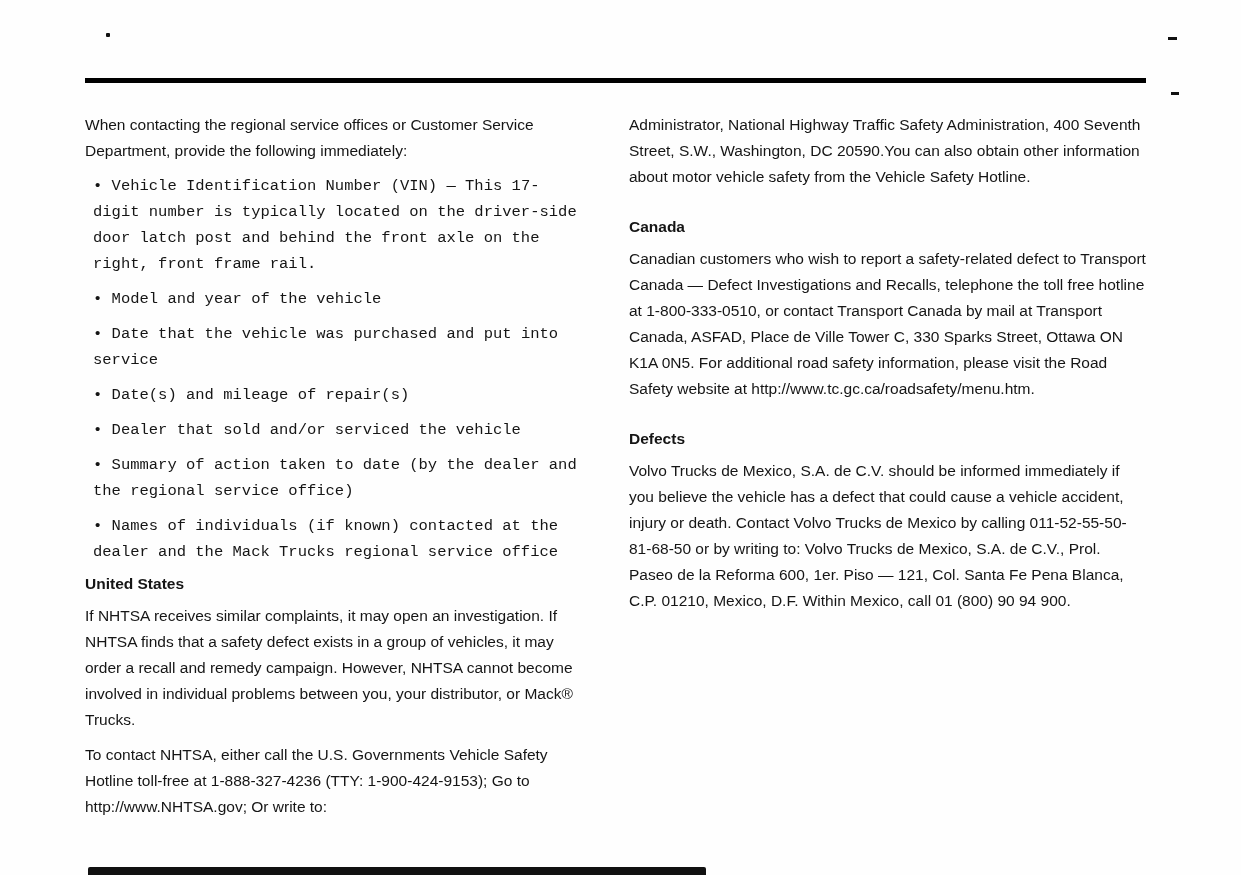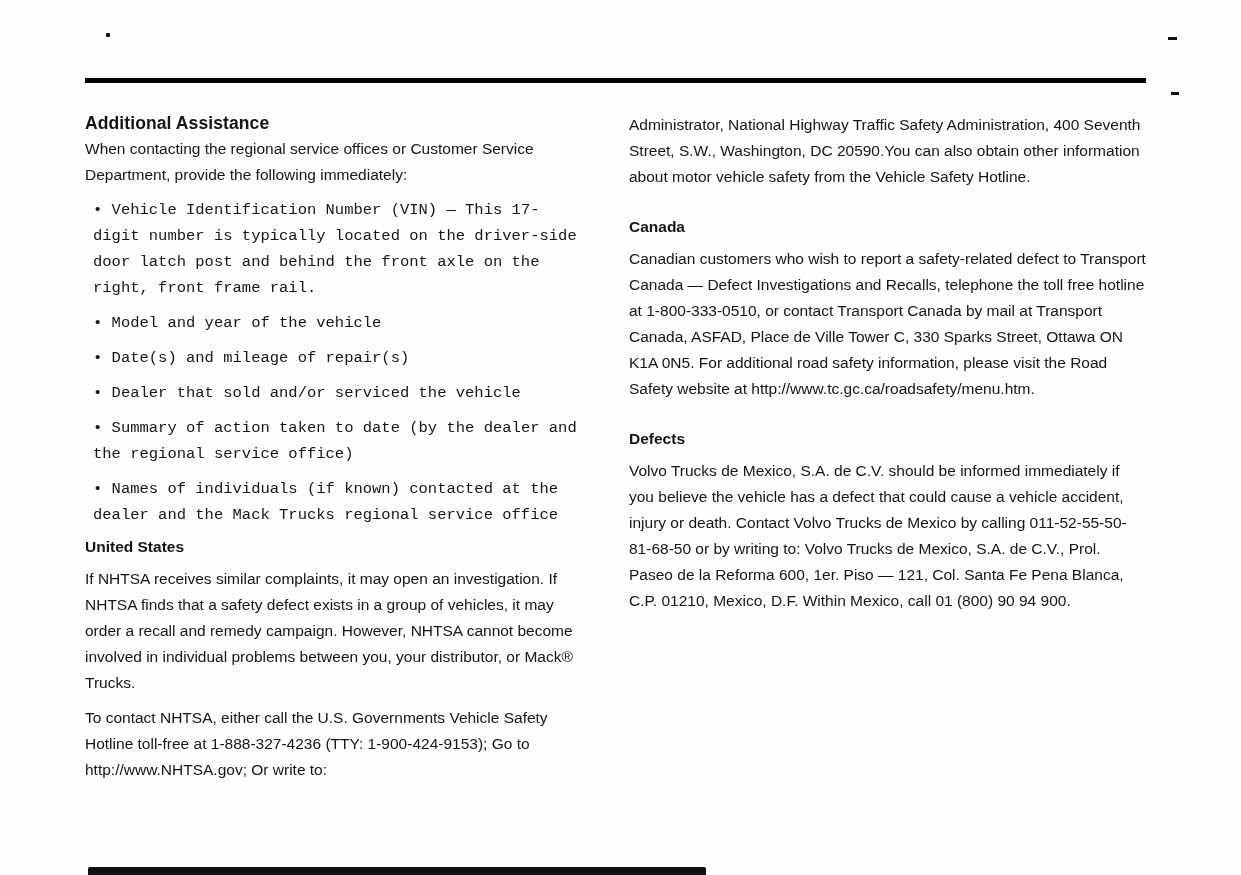--- a/index.html
+++ b/index.html
@@ -70,27 +70,27 @@
 <body>
 
 <div class="page">
 
   <div class="top-rule"></div>
 
   <div class="columns">
 
     <div class="col col-left">
 
-      <h2 class="section-heading first">Additional Assistance</h2>
 
       <p class="body-text">When contacting the regional service offices or Customer Service Department, provide the following immediately:</p>
 
       <ul class="bullet-list">
         <li class="bullet">Vehicle Identification Number (VIN) — This 17-digit number is typically located on the driver-side door latch post and behind the front axle on the right, front frame rail.</li>
         <li class="bullet">Model and year of the vehicle</li>
+        <li class="bullet">Date that the vehicle was purchased and put into service</li>
         <li class="bullet">Date(s) and mileage of repair(s)</li>
         <li class="bullet">Dealer that sold and/or serviced the vehicle</li>
         <li class="bullet">Summary of action taken to date (by the dealer and the regional service office)</li>
         <li class="bullet">Names of individuals (if known) contacted at the dealer and the Mack Trucks regional service office</li>
       </ul>
 
 
       <h3 class="sub-heading tight">United States</h3>
 
       <p class="body-text">If NHTSA receives similar complaints, it may open an investigation. If NHTSA finds that a safety defect exists in a group of vehicles, it may order a recall and remedy campaign. However, NHTSA cannot become involved in individual problems between you, your distributor, or Mack® Trucks.</p>

